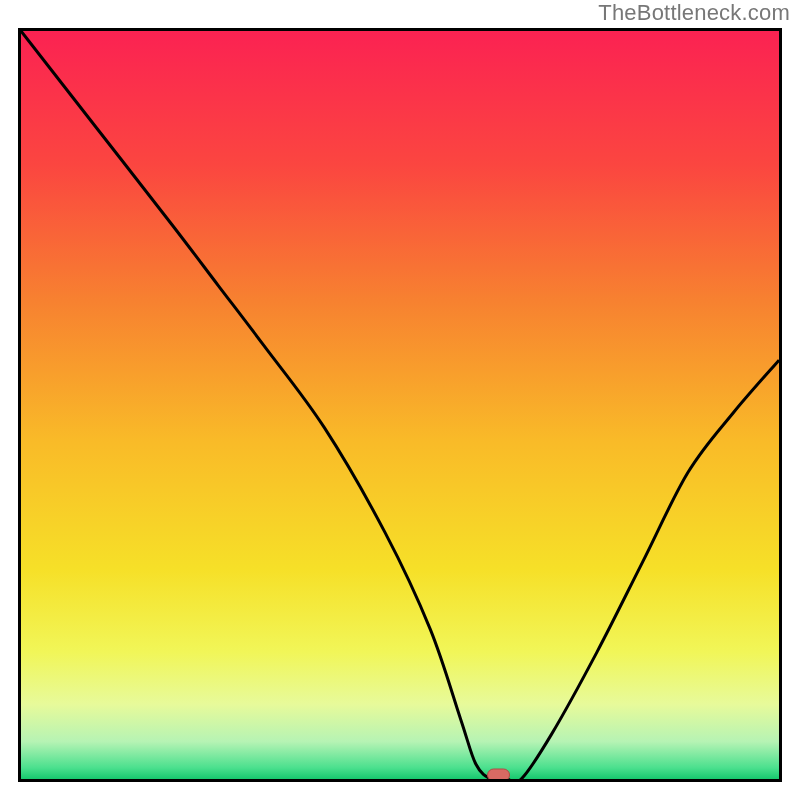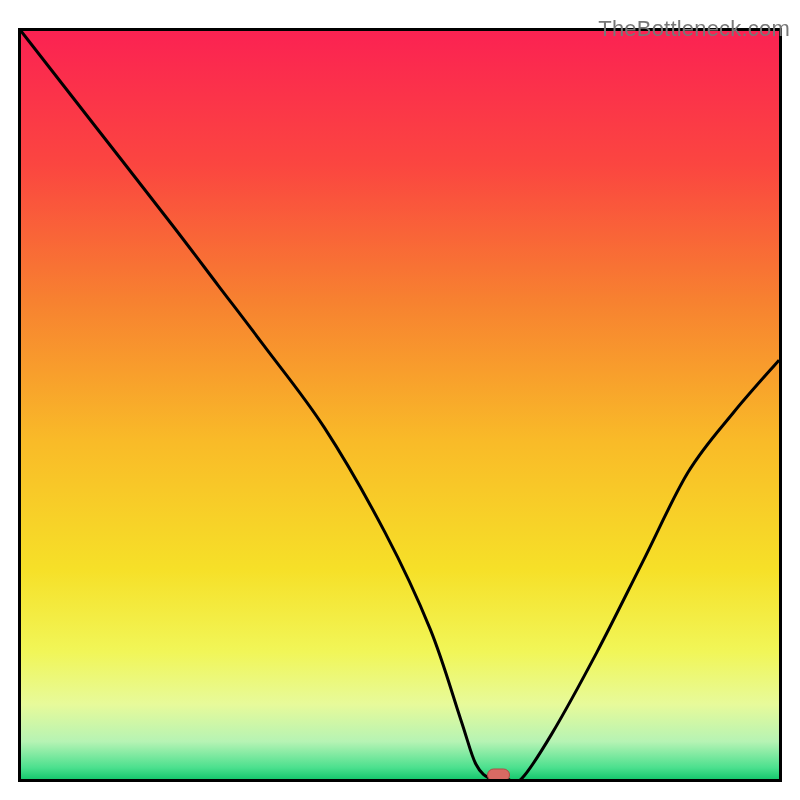--- a/index.html
+++ b/index.html
@@ -10,21 +10,21 @@
     background: #ffffff;
     font-family: Arial, Helvetica, sans-serif;
   }
   .chart-wrap {
     position: relative;
     width: 800px;
     height: 800px;
   }
   .watermark {
     position: absolute;
-    top: 16px;
+    top: 0;
     right: 10px;
     color: #777;
     font-size: 22px;
     letter-spacing: 0.2px;
     z-index: 10;
   }
   .plot-box {
     position: absolute;
     left: 18px;
     top: 28px;

